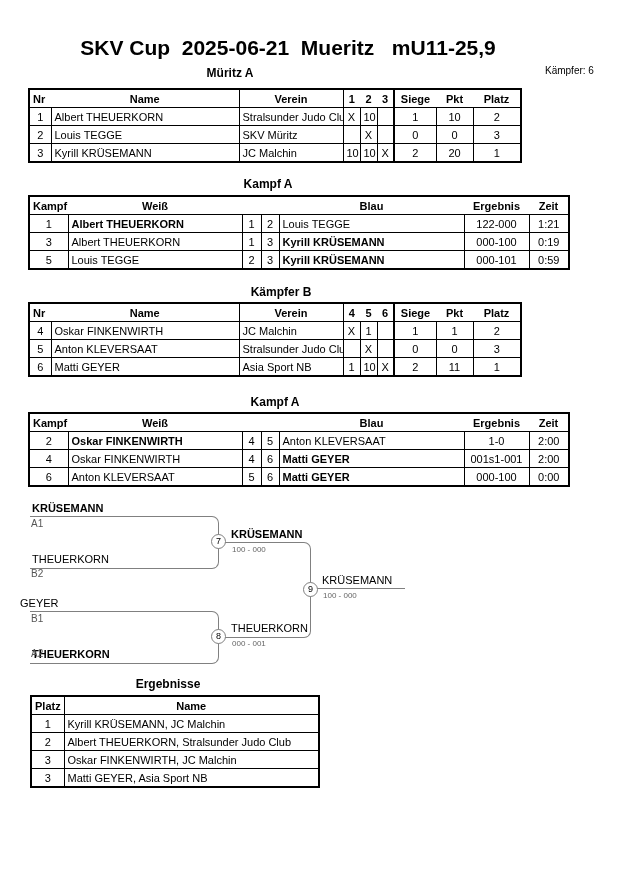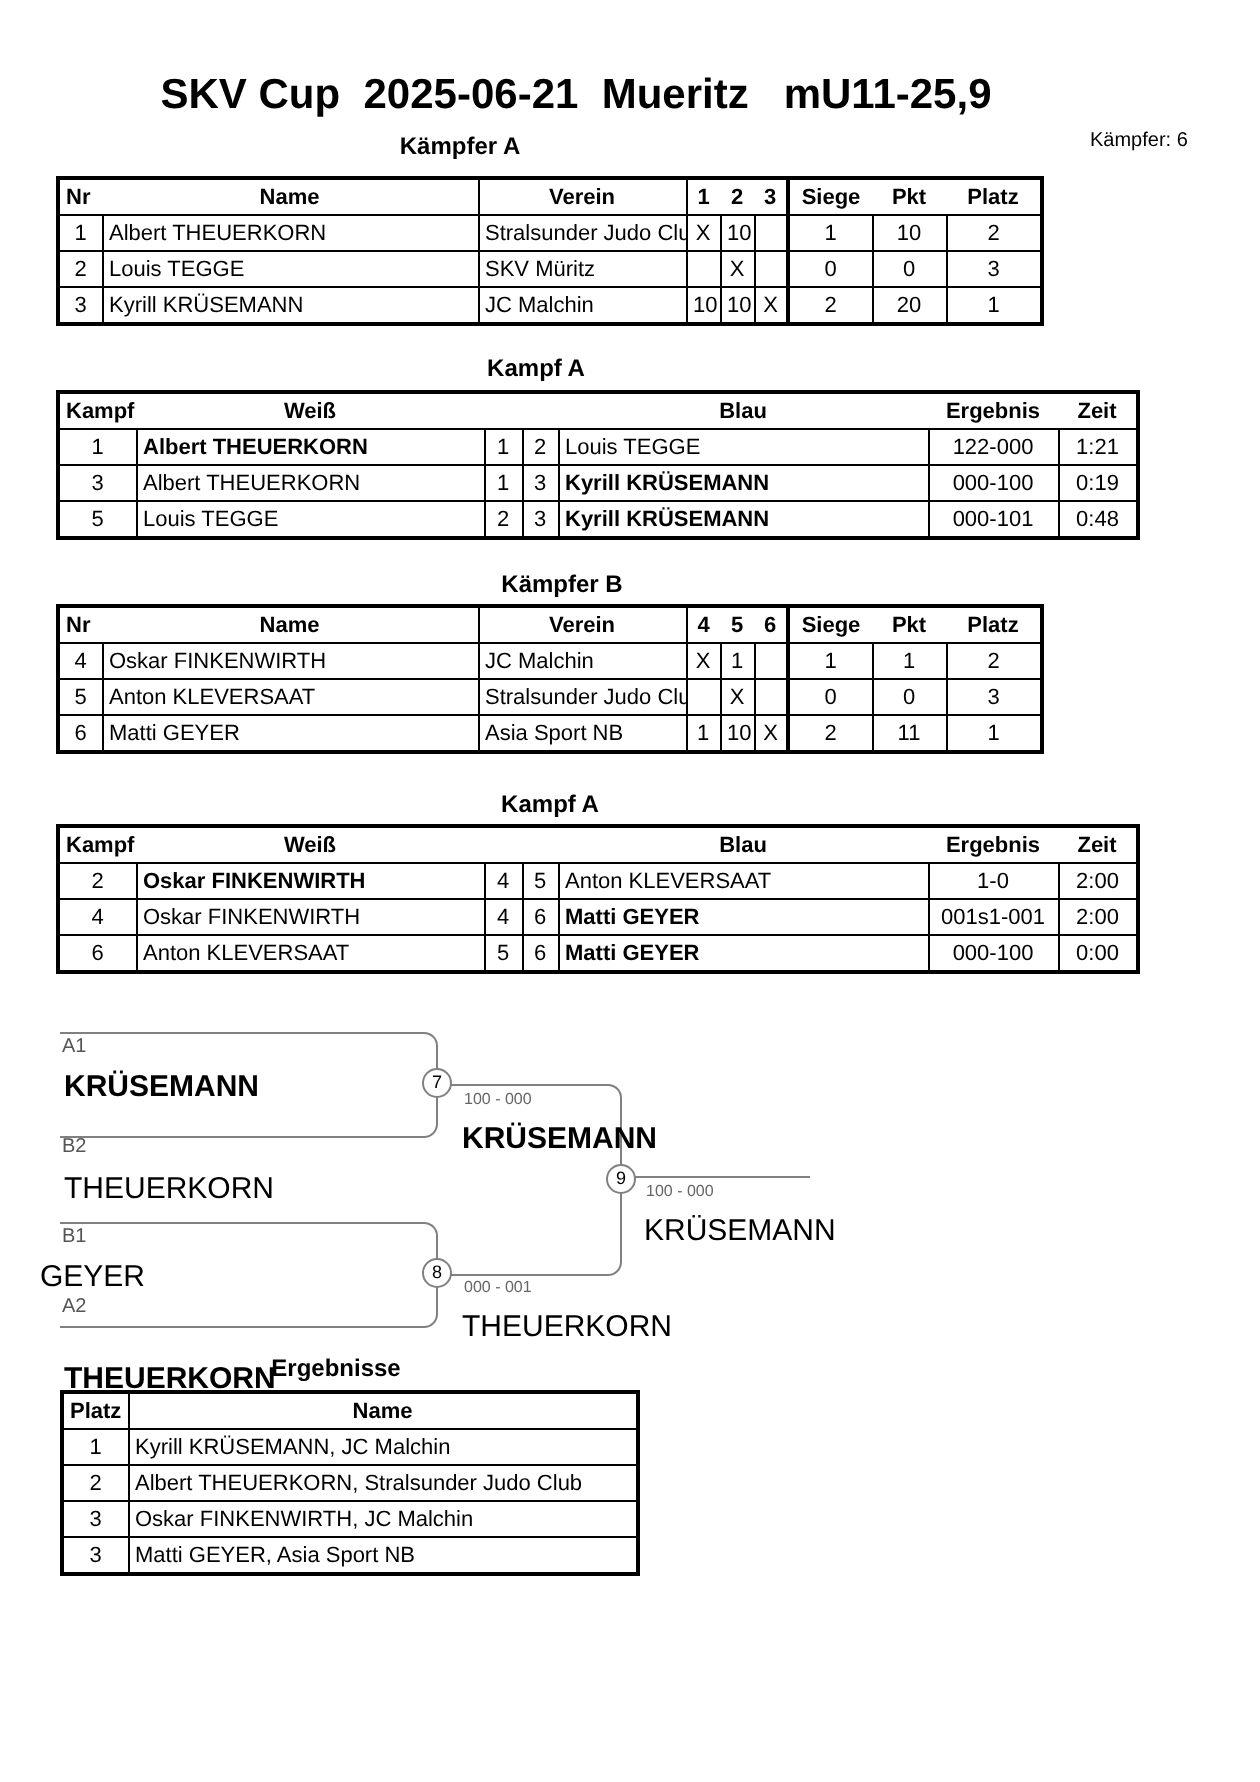--- a/index.html
+++ b/index.html
@@ -24,33 +24,33 @@
   .nbl{border-left:hidden !important;}
   .thick{border-left:2px solid #000 !important;}
 
   
   .br-box{position:absolute;border:1px solid #808080;border-left:none;
           border-radius:0 7px 7px 0;}
   .br-line{position:absolute;border-top:1px solid #808080;}
   .br-node{position:absolute;width:13px;height:13px;border:1px solid #808080;
            border-radius:50%;background:#fff;font-size:9px;line-height:13px;
            text-align:center;z-index:3;}
-  .br-name{position:absolute;font-size:15px;white-space:nowrap;z-index:2;margin-top:33px;}
+  .br-name{position:absolute;font-size:11px;white-space:nowrap;z-index:2;}
   .br-seed{position:absolute;font-size:10px;color:#555;z-index:2;}
   .br-score{position:absolute;font-size:8px;color:#666;z-index:2;}
 </style>
 </head>
 <body>
 
 <div id="page">
 
   <div class="doc-title">SKV Cup  2025-06-21  Mueritz   mU11-25,9</div>
   <div class="fighter-count">Kämpfer: 6</div>
 
-  <div class="sec-title" style="left:230px;top:66px">Kämpfer A</div>
+  <div class="sec-title" style="left:230px;top:66px">Müritz A</div>
   <table class="t" style="left:28px;top:88px;width:492px">
     <colgroup>
         <col style="width:22px">
         <col style="width:188px">
         <col style="width:104px">
         <col style="width:17px">
         <col style="width:17px">
         <col style="width:17px">
         <col style="width:42px">
         <col style="width:37px">
@@ -143,21 +143,21 @@
       <td class="ctr">000-100</td>
       <td class="ctr">0:19</td>
     </tr>
     <tr>
       <td class="ctr">5</td>
       <td class="lft">Louis TEGGE</td>
       <td class="ctr">2</td>
       <td class="ctr">3</td>
       <td class="lft b">Kyrill KRÜSEMANN</td>
       <td class="ctr">000-101</td>
-      <td class="ctr">0:48</td>
+      <td class="ctr">0:59</td>
     </tr>
   </tbody>
     </table>
 
   <div class="sec-title" style="left:281px;top:285px">Kämpfer B</div>
   <table class="t" style="left:28px;top:302px;width:492px">
     <colgroup>
         <col style="width:22px">
         <col style="width:188px">
         <col style="width:104px">

